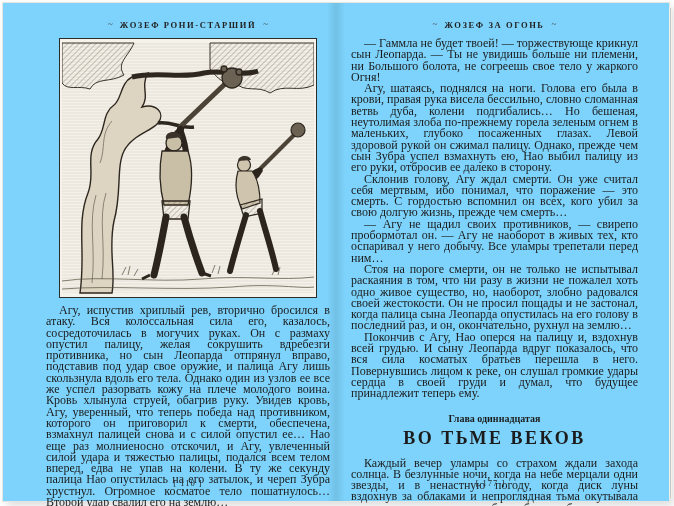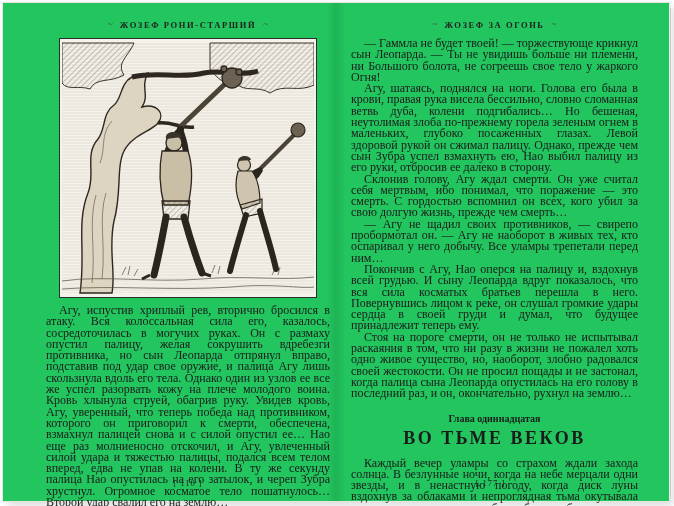--- a/index.html
+++ b/index.html
@@ -6,21 +6,21 @@
   body{
     width:674px;height:506px;
     background:#ffffff;
     font-family:"Liberation Serif", serif;
     color:#1b1b1b;
     overflow:hidden;
   }
   .book{
     position:absolute;left:3px;top:3px;
     width:666px;height:498px;
-    background:#22c55e;
+    background:#7dd3fc;
     box-shadow:0 0 0 1px #e6e5e1, 4px 4px 9px rgba(0,0,0,0.16);
     display:flex;
   }
   .book::after{ 
     content:"";position:absolute;right:-3px;top:5px;bottom:3px;width:3px;
     background:repeating-linear-gradient(to right,#f1f0ec 0 1px,#c9c8c2 1px 2px);
   }
   .gutter{
     position:absolute;left:50%;top:0;bottom:0;width:18px;
     transform:translateX(-50%);
@@ -147,22 +147,22 @@
   <div class="page page-right">
     <div class="running-head">
       <span class="orn">~</span><span>ЖОЗЕФ ЗА ОГОНЬ</span><span class="orn">~</span>
     </div>
 
     <div class="body-text">
       <p>— Гаммла не будет твоей! — торжествующе крикнул сын Леопарда. — Ты не увидишь больше ни племени, ни Большого болота, не согреешь свое тело у жаркого Огня!</p>
       <p>Агу, шатаясь, поднялся на ноги. Голова его была в крови, правая рука висела бессильно, словно сломанная ветвь дуба, колени подгибались… Но бешеная, неутолимая злоба по-прежнему горела зеленым огнем в маленьких, глубоко посаженных глазах. Левой здоровой рукой он сжимал палицу. Однако, прежде чем сын Зубра успел взмахнуть ею, Нао выбил палицу из его руки, отбросив ее далеко в сторону.</p>
       <p>Склонив голову, Агу ждал смерти. Он уже считал себя мертвым, ибо понимал, что поражение — это смерть. С гордостью вспомнил он всех, кого убил за свою долгую жизнь, прежде чем смерть…</p>
       <p>— Агу не щадил своих противников, — свирепо пробормотал он. — Агу не наоборот в живых тех, кто оспаривал у него добычу. Все уламры трепетали перед ним…</p>
+      <p>Стоя на пороге смерти, он не только не испытывал раскаяния в том, что ни разу в жизни не пожалел хоть одно живое существо, но, наоборот, злобно радовался своей жестокости. Он не просил пощады и не застонал, когда палица сына Леопарда опустилась на его голову в последний раз, и он, окончательно, рухнул на землю…</p>
       <p>Покончив с Агу, Нао оперся на палицу и, вздохнув всей грудью. И сыну Леопарда вдруг показалось, что вся сила косматых братьев перешла в него. Повернувшись лицом к реке, он слушал громкие удары сердца в своей груди и думал, что будущее принадлежит теперь ему.</p>
-      <p>Стоя на пороге смерти, он не только не испытывал раскаяния в том, что ни разу в жизни не пожалел хоть одно живое существо, но, наоборот, злобно радовался своей жестокости. Он не просил пощады и не застонал, когда палица сына Леопарда опустилась на его голову в последний раз, и он, окончательно, рухнул на землю…</p>
     </div>
 
     <div class="chapter">
       <div class="chapter-line1">Глава одиннадцатая</div>
       <div class="chapter-line2">ВО ТЬМЕ ВЕКОВ</div>
     </div>
 
     <div class="body-text">
       <p>Каждый вечер уламры со страхом ждали захода солнца. В безлунные ночи, когда на небе мерцали одни звезды, и в ненастную погоду, когда диск луны вздохнув за облаками и непроглядная тьма окутывала землю, они чувствовали себя слабыми и бессильными. Сбившись в кучу в глубине сырой пещеры</p>
     </div>

